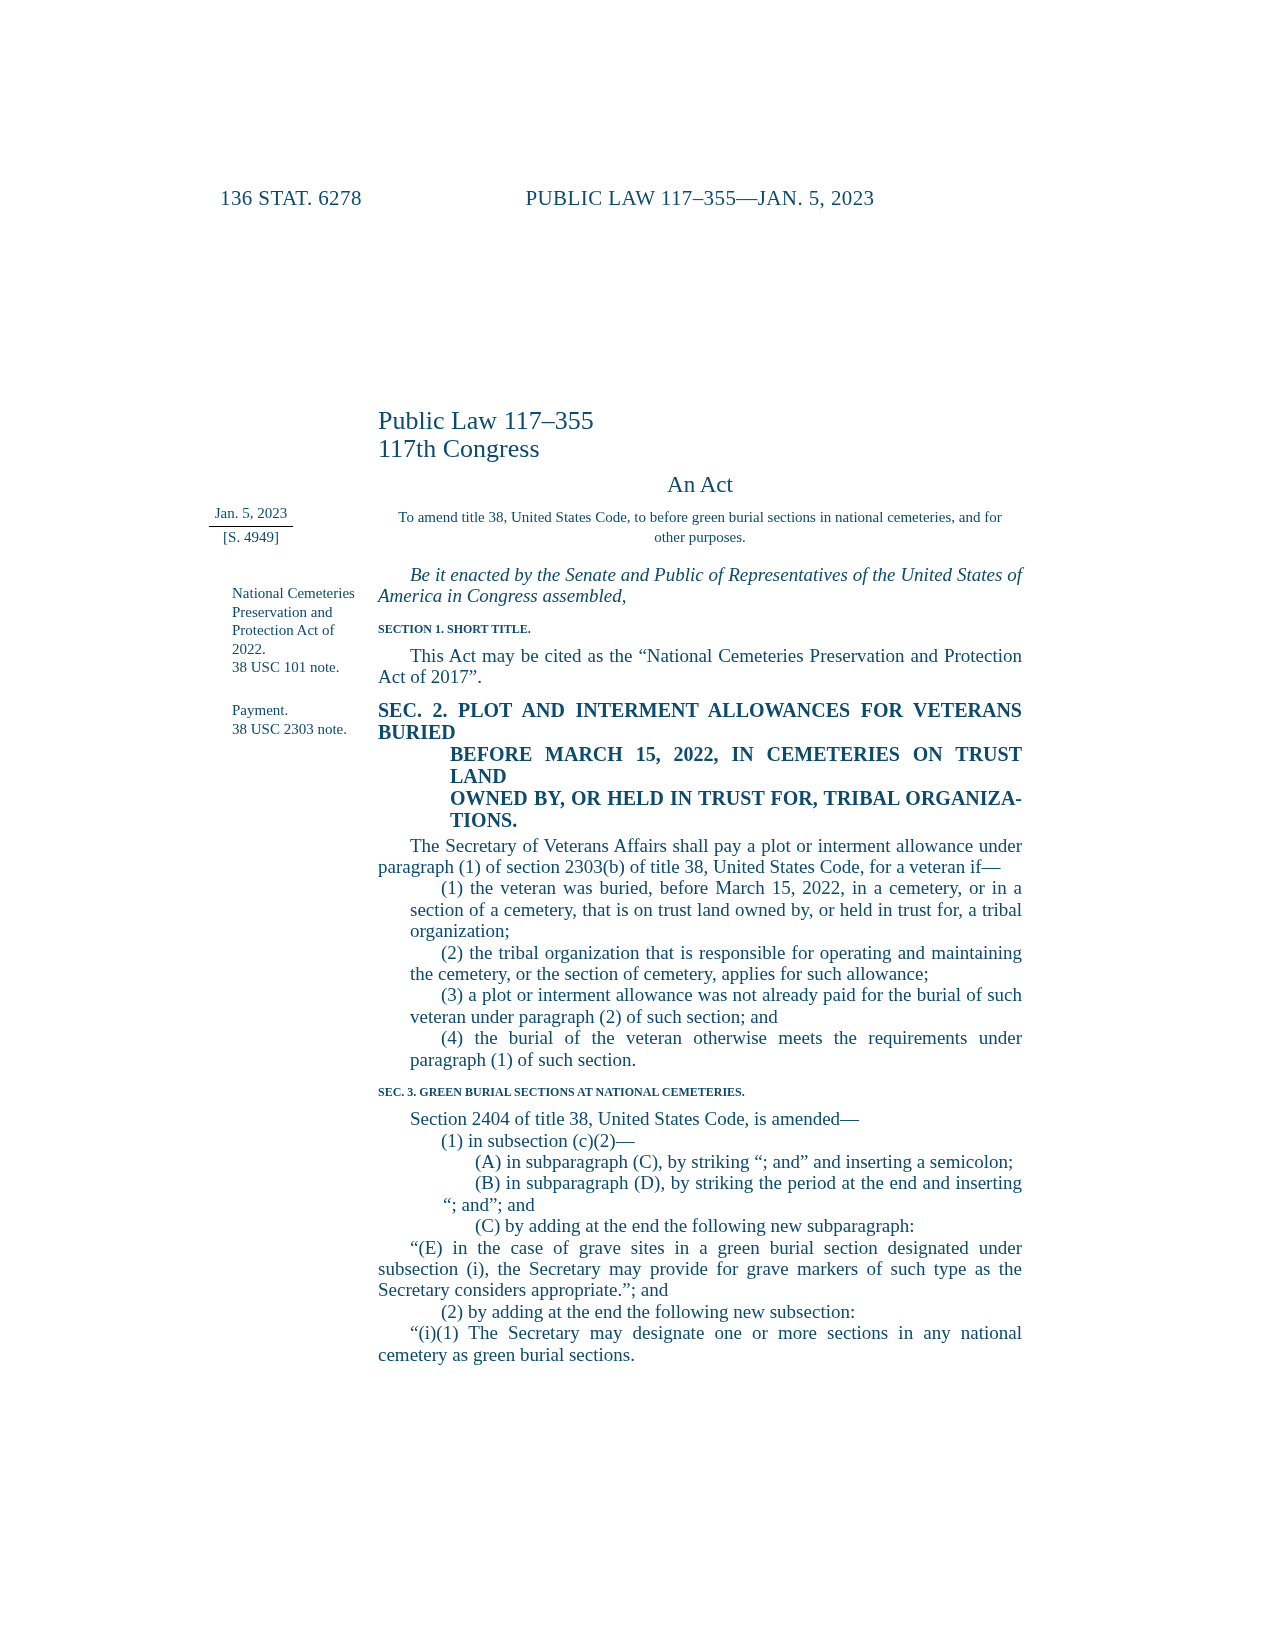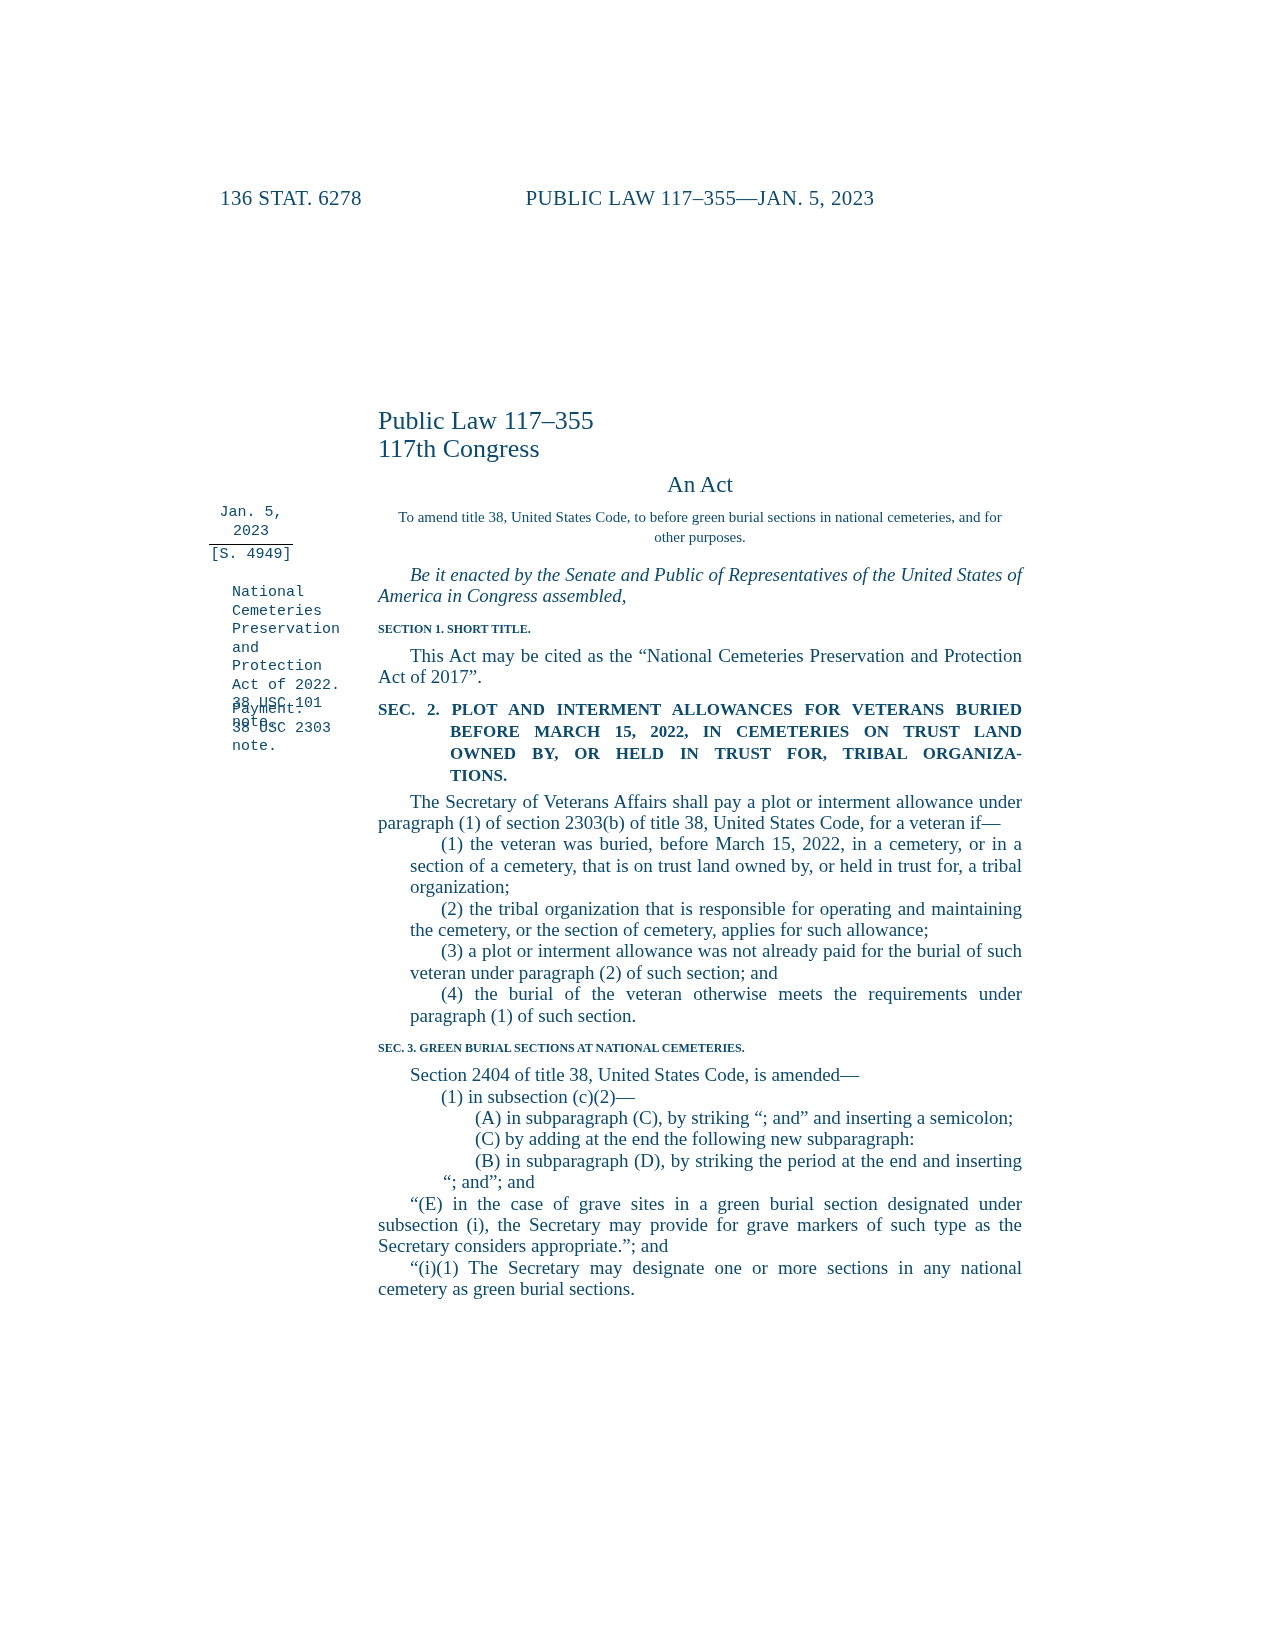--- a/index.html
+++ b/index.html
@@ -12,21 +12,21 @@
     font-family: "Liberation Serif", "DejaVu Serif", serif;
     overflow: hidden;
   }
 
   
   .running-header { position: absolute; top: 186px; left: 0; width: 100%; height: 26px; font-size: 21px; }
   .stat-citation { position: absolute; left: 220px; top: 0; letter-spacing: 0.4px; white-space: nowrap; }
   .law-citation  { position: absolute; left: 378px; top: 0; width: 644px; text-align: center; letter-spacing: 0.4px; white-space: nowrap; }
 
   
-  .margin-note { position: absolute; font-size: 15px; line-height: 18.5px; font-family: Liberation Mono, monospace; }
+  .margin-note { position: absolute; font-size: 15px; line-height: 18.5px; }
   .date-note { left: 209px; top: 504px; width: 84px; text-align: center; }
   .date-rule { border-top: 1.5px solid #000; margin: 3px 0 1px 0; height: 0; }
   .note-short-title { left: 232px; top: 584px; width: 124px; }
   .note-payment     { left: 232px; top: 701px; width: 124px; }
 
   
   .main {
     position: absolute;
     left: 378px;
     top: 407px;
@@ -36,21 +36,21 @@
   }
   .law-title { font-size: 26px; line-height: 28px; }
   .an-act { font-size: 23px; line-height: 25px; text-align: center; margin-top: 9px; }
   .purpose { font-size: 15px; line-height: 20px; text-align: center; margin-top: 10px; padding: 0 4px; }
   .enacting { margin-top: 17px; font-style: italic; text-align: justify; text-indent: 32px; }
 
   .sec-heading {
     font-weight: bold; font-size: 12px; line-height: 22px;
     margin: 11px 0 5px 0; text-align: left;
   }
-  .sec2-heading { font-weight: bold; font-size: 17px; line-height: 22px; margin: 11px 0 4px 0; }
+  .sec2-heading { font-weight: bold; font-size: 20px; line-height: 22px; margin: 11px 0 4px 0; }
   .h2line { padding-left: 72px; text-align: justify; text-align-last: justify; }
   .h2line.first { padding-left: 0; }
   .h2line.last  { text-align-last: left; }
 
   p { margin: 0; text-align: justify; }
   .flush { text-indent: 32px; }            
   .item1 { margin-left: 32px; text-indent: 31px; }   
   .item2 { margin-left: 65px; text-indent: 32px; }   
 </style>
 </head>
@@ -104,20 +104,21 @@
     <p class="item1">(1) the veteran was buried, before March 15, 2022, in a cemetery, or in a section of a cemetery, that is on trust land owned by, or held in trust for, a tribal organization;</p>
     <p class="item1">(2) the tribal organization that is responsible for operating and maintaining the cemetery, or the section of cemetery, applies for such allowance;</p>
     <p class="item1">(3) a plot or interment allowance was not already paid for the burial of such veteran under paragraph (2) of such section; and</p>
     <p class="item1">(4) the burial of the veteran otherwise meets the requirements under paragraph (1) of such section.</p>
 
     <div class="sec-heading">SEC. 3. GREEN BURIAL SECTIONS AT NATIONAL CEMETERIES.</div>
 
     <p class="flush">Section 2404 of title 38, United States Code, is amended—</p>
     <p class="item1">(1) in subsection (c)(2)—</p>
     <p class="item2">(A) in subparagraph (C), by striking “; and” and inserting a semicolon;</p>
+    <p class="item2">(B) in subparagraph (D), by striking the period at the end and inserting “; and”; and</p>
     <p class="item2">(C) by adding at the end the following new subparagraph:</p>
-    <p class="item2">(B) in subparagraph (D), by striking the period at the end and inserting “; and”; and</p>
     <p class="flush">“(E) in the case of grave sites in a green burial section designated under subsection (i), the Secretary may provide for grave markers of such type as the Secretary considers appropriate.”; and</p>
+    <p class="item1">(2) by adding at the end the following new subsection:</p>
     <p class="flush">“(i)(1) The Secretary may designate one or more sections in any national cemetery as green burial sections.</p>
 
   </div>
 
 </div>
 
 </body></html>

